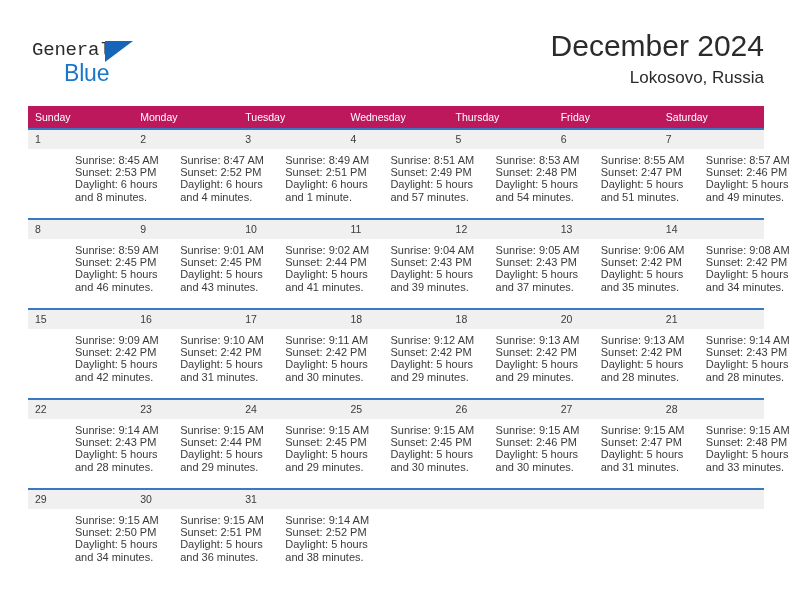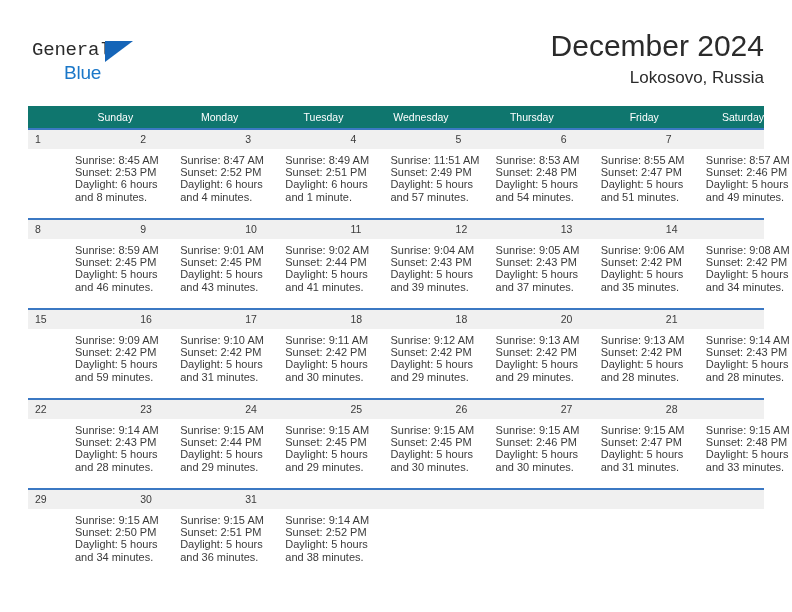--- a/index.html
+++ b/index.html
@@ -55,21 +55,21 @@
     top: 5px;
     width: 0;
     height: 0;
     border-left: 28px solid #1565b8;
     border-bottom: 21px solid transparent;
   }
   .logo-blue {
     position: absolute;
     left: 32px;
     top: 23px;
-    font-size: 19px;
+    font-size: 23px;
     color: #1a77c8;
     line-height: 28px;
     letter-spacing: -0.2px;
     text-align: center;
   }
 
   .titleblock {
     position: absolute;
     right: 0;
     top: 0;
@@ -92,25 +92,25 @@
   
   .cal {
     position: absolute;
     left: 28px;
     top: 106px;
     width: 736px;
     border-collapse: collapse;
     table-layout: fixed;
   }
   .cal th {
-    background: #0f766e;
+    background: #be185d;
     color: #ffffff;
     font-size: 10.5px;
     font-weight: normal;
-    text-align: right;
+    text-align: left;
     padding: 5px 0 5px 7px;
     height: 10px;
     border: none;
   }
   .cal td {
     vertical-align: top;
     padding: 0;
     border: none;
     border-top: 2px solid #3b78c3;
     width: 105px;
@@ -208,21 +208,21 @@
                 <div>Sunset: 2:51 PM</div>
                 <div>Daylight: 6 hours</div>
                 <div>and 1 minute.</div>
               </div>
             </div>
           </td>
           <td>
             <div class="cell-inner">
               <div class="daynum">4</div>
               <div class="details">
-                <div>Sunrise: 11:51 AM</div>
+                <div>Sunrise: 8:51 AM</div>
                 <div>Sunset: 2:49 PM</div>
                 <div>Daylight: 5 hours</div>
                 <div>and 57 minutes.</div>
               </div>
             </div>
           </td>
           <td>
             <div class="cell-inner">
               <div class="daynum">5</div>
               <div class="details">
@@ -336,21 +336,21 @@
           </td>
         </tr>
         <tr class="week-row">
           <td>
             <div class="cell-inner">
               <div class="daynum">15</div>
               <div class="details">
                 <div>Sunrise: 9:09 AM</div>
                 <div>Sunset: 2:42 PM</div>
                 <div>Daylight: 5 hours</div>
-                <div>and 59 minutes.</div>
+                <div>and 42 minutes.</div>
               </div>
             </div>
           </td>
           <td>
             <div class="cell-inner">
               <div class="daynum">16</div>
               <div class="details">
                 <div>Sunrise: 9:10 AM</div>
                 <div>Sunset: 2:42 PM</div>
                 <div>Daylight: 5 hours</div>

